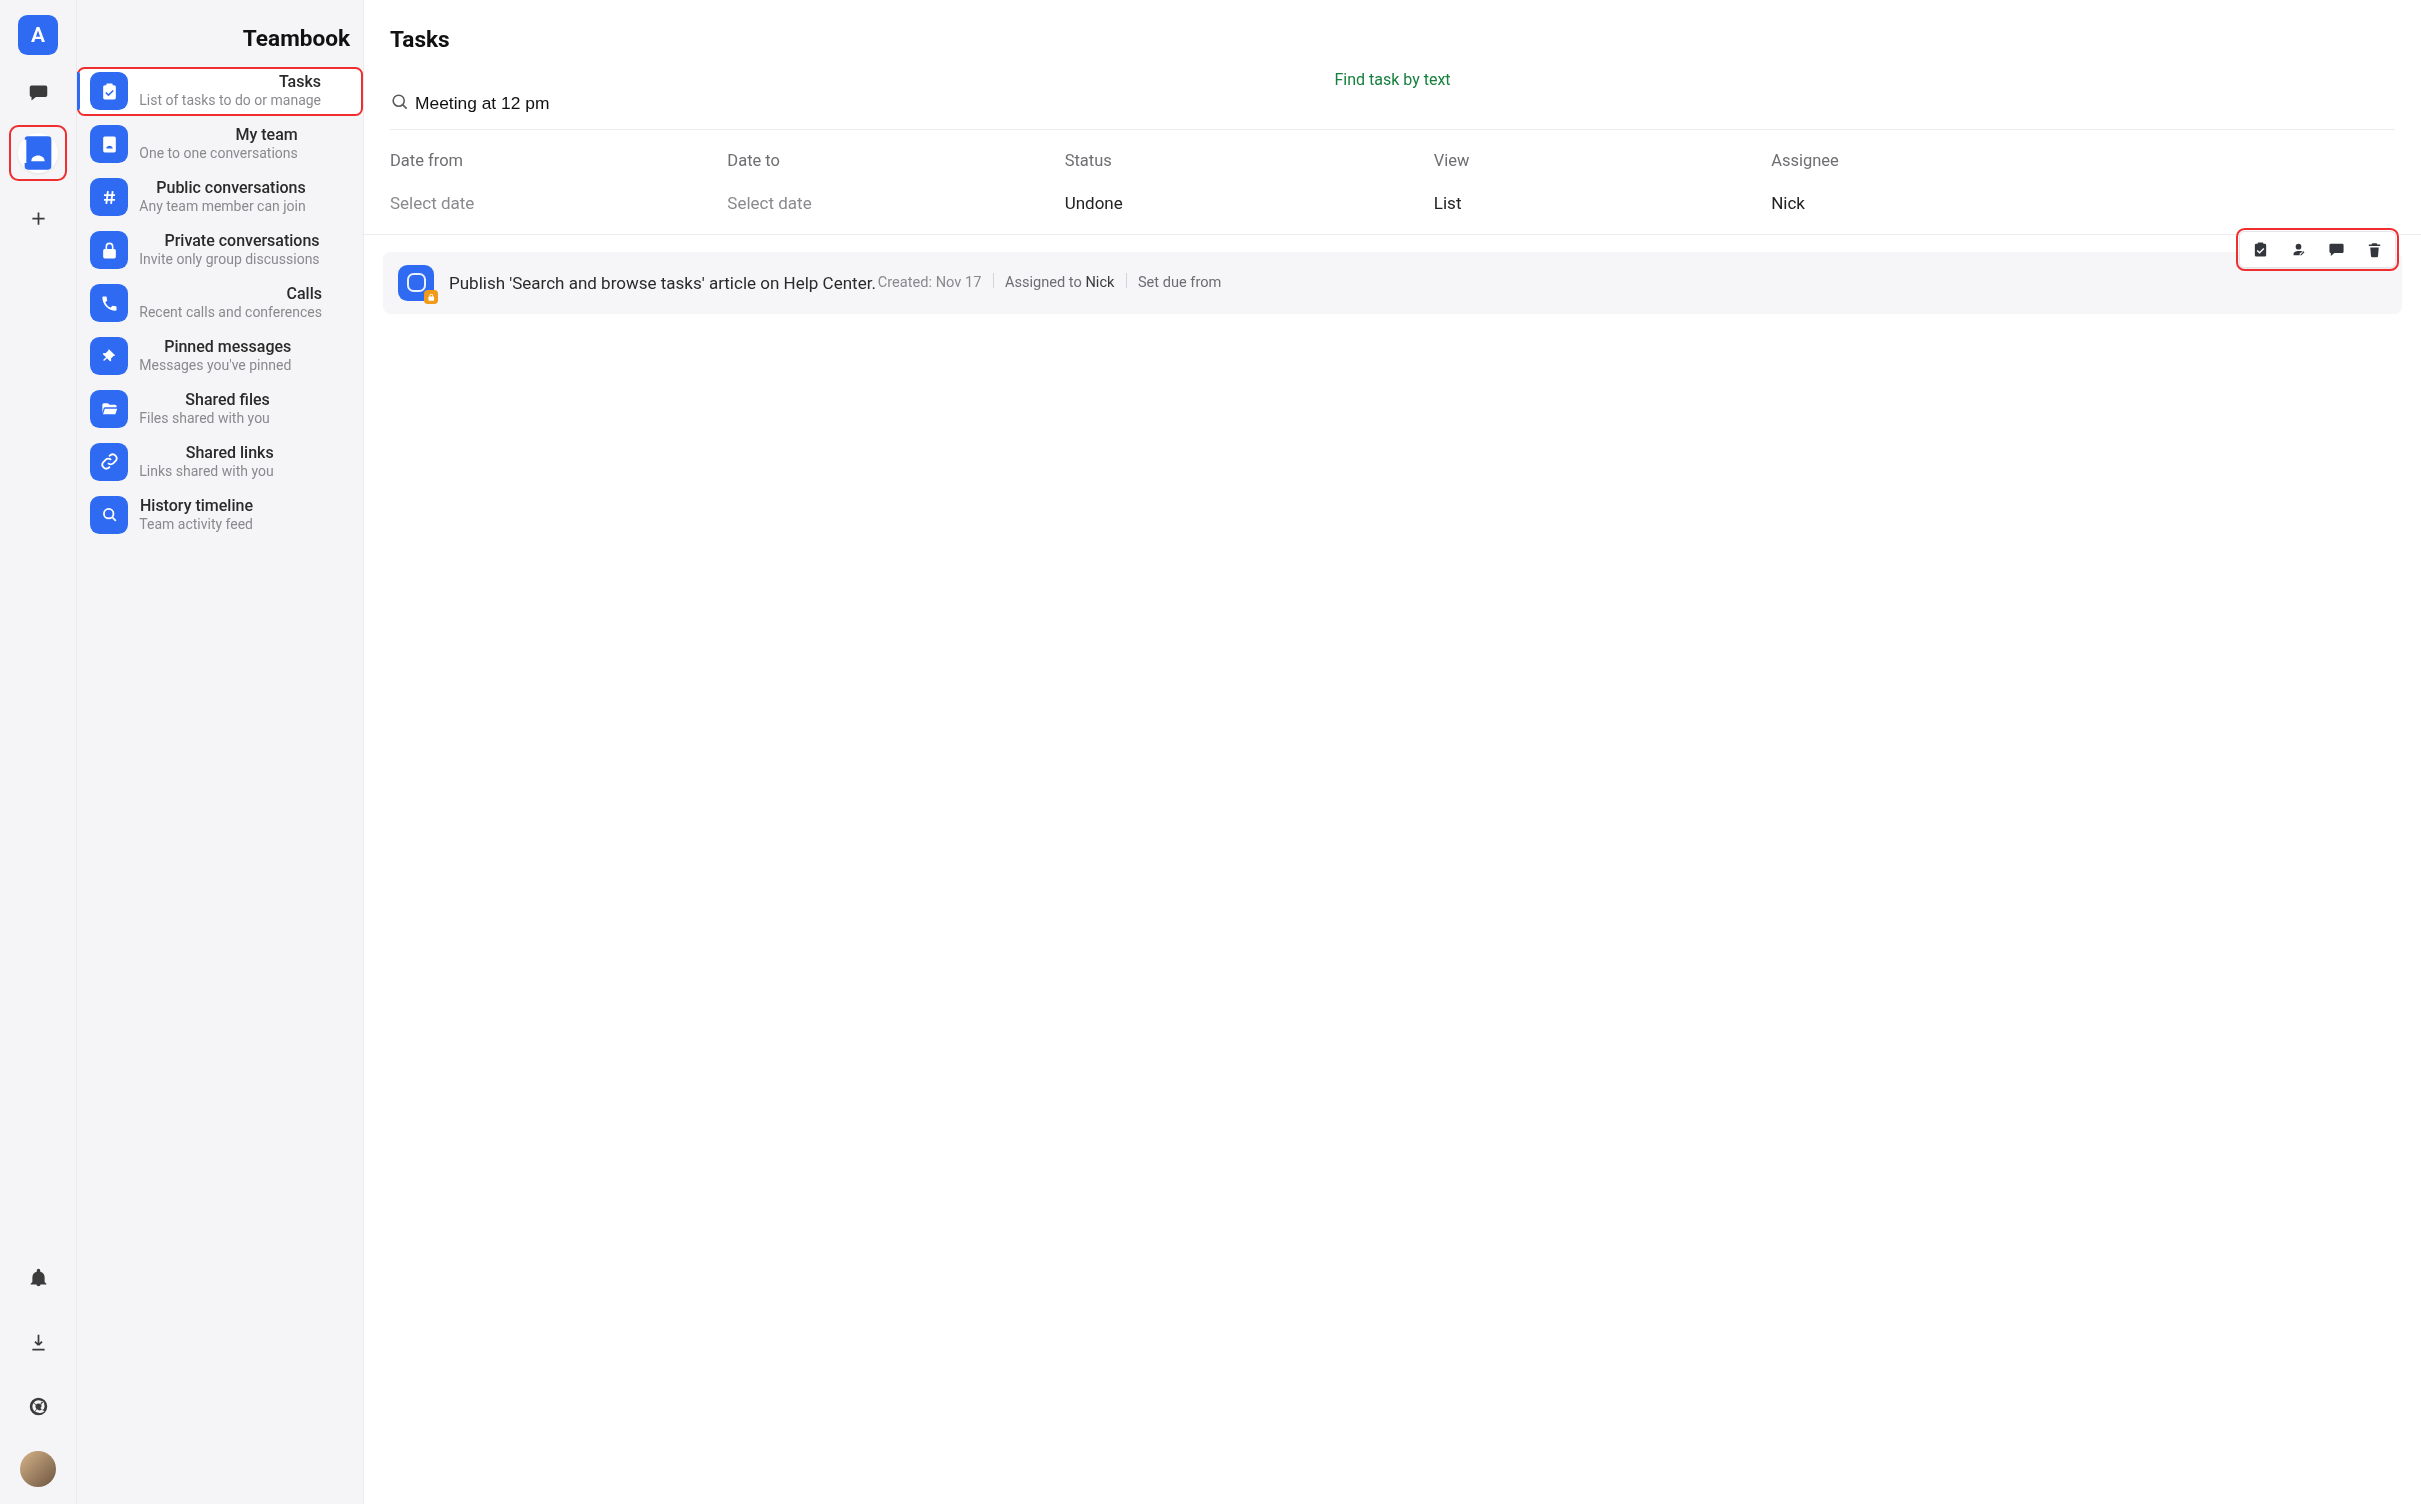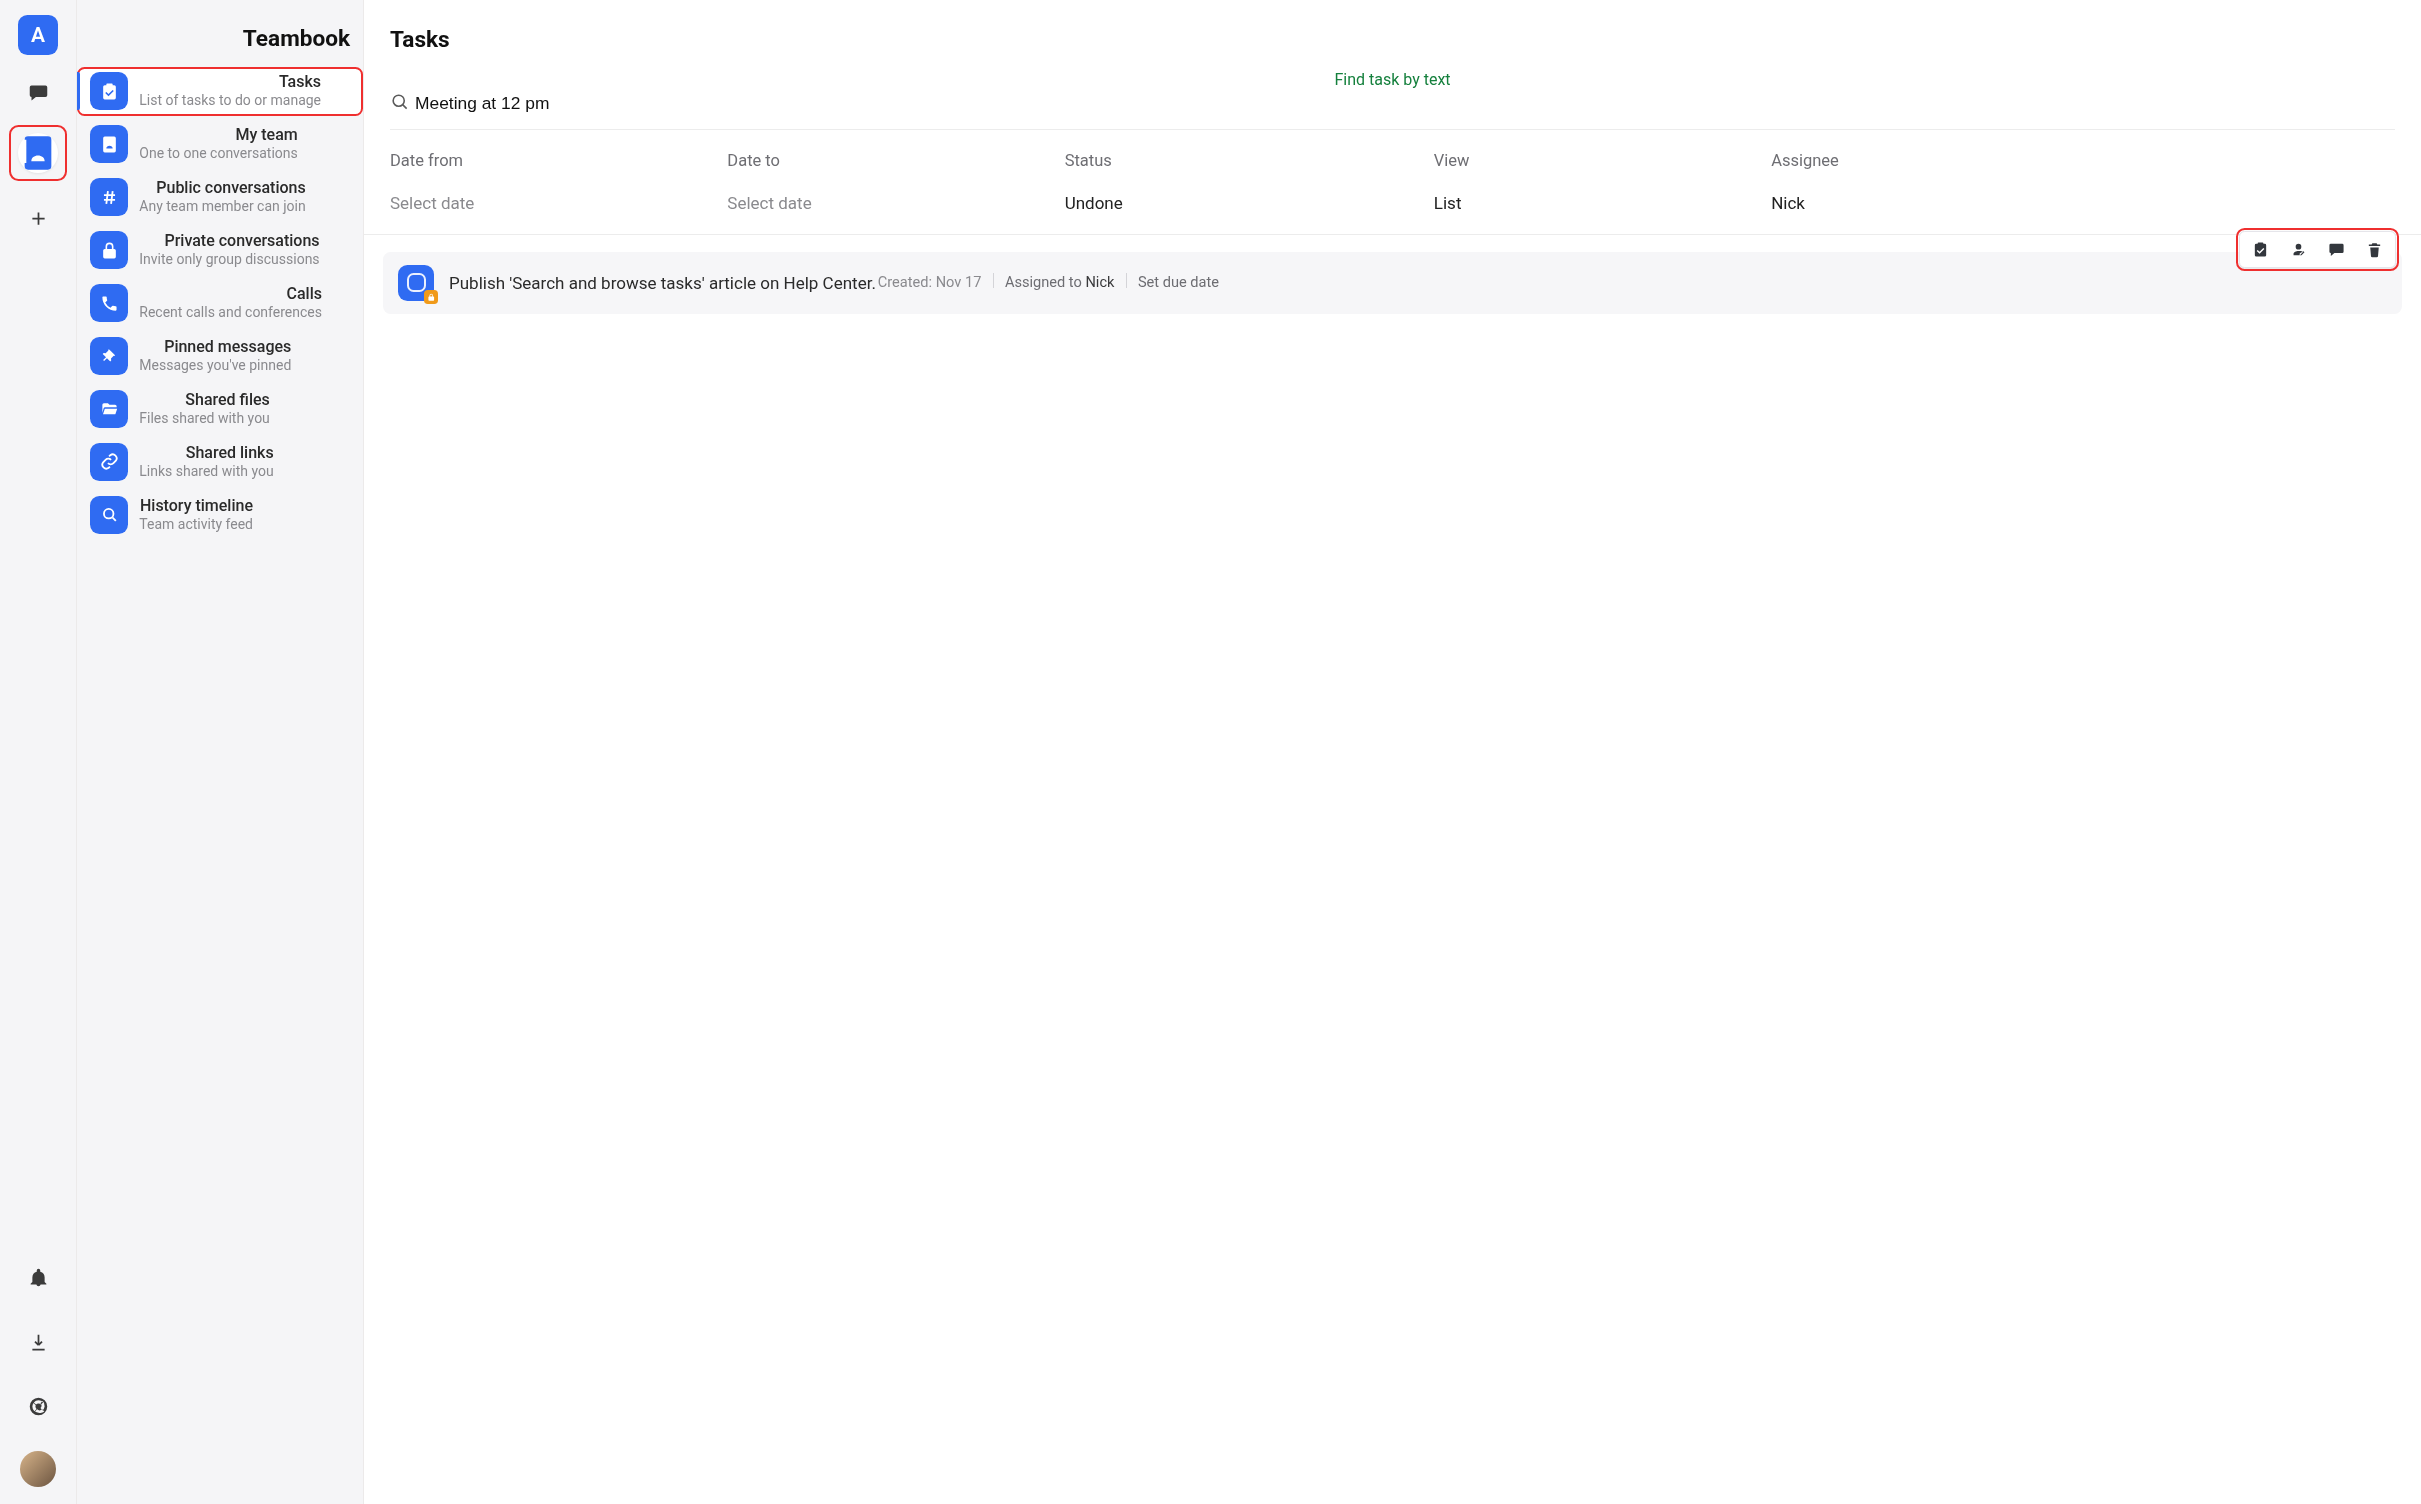--- a/index.html
+++ b/index.html
@@ -401,21 +401,21 @@
       </div>
       <div class="task-body">
         <div class="task-title">Publish 'Search and browse tasks' article on Help Center.</div>
         <div class="task-meta">
           <span>Created: Nov 17</span>
           <span class="sep"></span>
           <span class="link">
             <span>Assigned to </span><span class="assignee-name">Nick</span>
           </span>
           <span class="sep"></span>
-          <span class="link">Set due date</span>
+          <span class="link">Set due from</span>
         </div>
       </div>
 
       <div class="task-actions highlighted">
         <div class="action-btn">
           <svg viewBox="0 0 24 24" fill="currentColor">
               <path d="M9 2h6a1 1 0 0 1 1 1v1h2a2 2 0 0 1 2 2v14a2 2 0 0 1-2 2H6a2 2 0 0 1-2-2V6a2 2 0 0 1 2-2h2V3a1 1 0 0 1 1-1zm1.7 13.3L8 12.6l-1.4 1.4 4.1 4.1 6.7-6.7L16 10z"></path>
             </svg>
         </div>
         <div class="action-btn">

